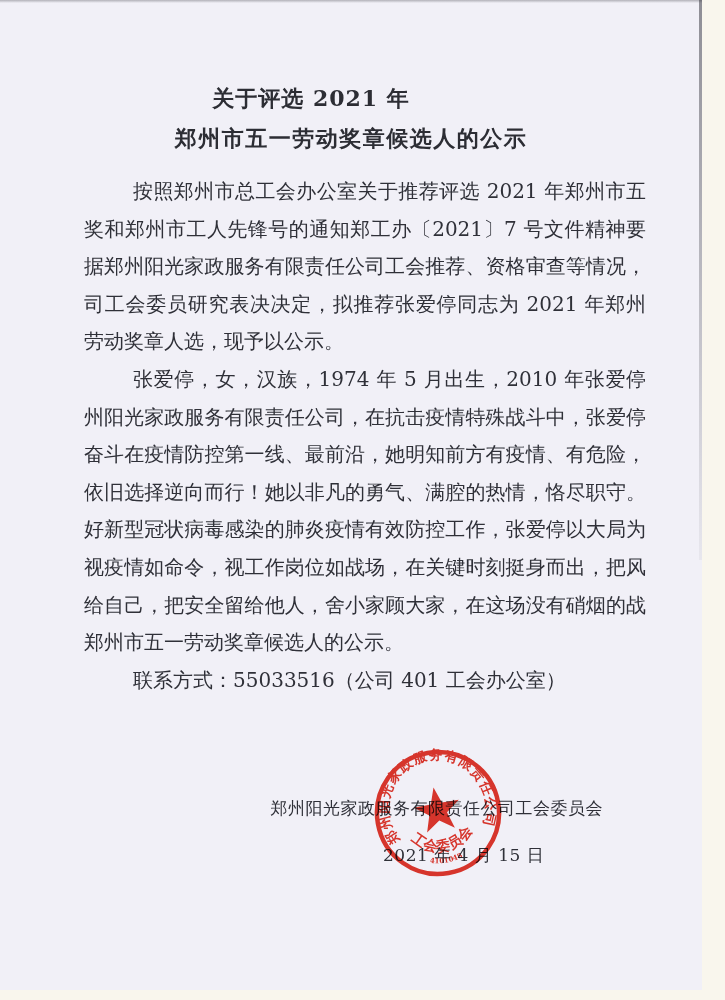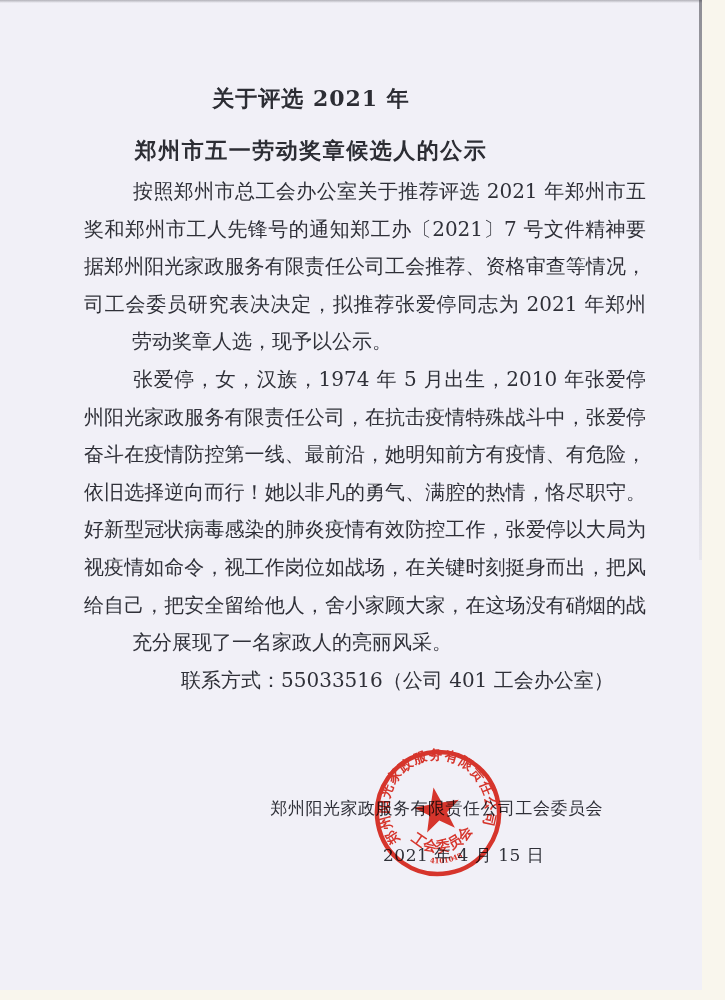--- a/index.html
+++ b/index.html
@@ -17,35 +17,35 @@
   .edge-right{position:absolute;left:699px;top:0;width:3px;height:560px;
     background:linear-gradient(to bottom,rgba(60,60,68,.55),rgba(60,60,68,.05));}
   .strip-right{position:absolute;left:702px;top:0;width:23px;height:1000px;background:#f9f6ed;}
   .strip-bottom{position:absolute;left:0;top:990px;width:702px;height:10px;background:#f9f6ed;}
 
   .doc-title{
     position:absolute;left:0;width:622px;text-align:center;
     font-weight:bold;font-size:22px;color:#2c2d34;letter-spacing:1px;
   }
   .t1{top:84px;}
-  .t2{top:136px;letter-spacing:1.5px;}
+  .t2{top:124px;letter-spacing:1.5px;margin-left:40px;}
 
   .body-text{
     position:absolute;left:84px;top:173px;width:562px;
     font-size:20px;line-height:37.6px;color:#2f3038;
   }
   .bline{width:562px;white-space:nowrap;}
   .bline.j{
     white-space:normal;
     text-align:justify;text-align-last:justify;
     text-justify:inter-character;
     overflow:hidden;height:37.6px;
   }
   .bline.first{text-indent:49px;}
-  .bline.last{text-align:right;text-align-last:left;margin-left:48px;}
+  .bline.last{text-align:right;text-align-last:left;}
 
   .sig-org{
     position:absolute;top:797px;right:122px;
     font-size:17px;color:#2f3038;letter-spacing:.5px;
   }
   .sig-date{
     position:absolute;top:844px;left:383px;
     font-size:17px;color:#2f3038;letter-spacing:.5px;
   }
 
@@ -76,21 +76,21 @@
   <div class="bline j">司工会委员研究表决决定，拟推荐张爱停同志为 2021 年郑州市五一</div>
   <div class="bline last">劳动奖章人选，现予以公示。</div>
 
   <div class="bline j first">张爱停，女，汉族，1974 年 5 月出生，2010 年张爱停应聘到郑</div>
   <div class="bline j">州阳光家政服务有限责任公司，在抗击疫情特殊战斗中，张爱停坚守</div>
   <div class="bline j">奋斗在疫情防控第一线、最前沿，她明知前方有疫情、有危险，但她</div>
   <div class="bline j">依旧选择逆向而行！她以非凡的勇气、满腔的热情，恪尽职守。为做</div>
   <div class="bline j">好新型冠状病毒感染的肺炎疫情有效防控工作，张爱停以大局为重，</div>
   <div class="bline j">视疫情如命令，视工作岗位如战场，在关键时刻挺身而出，把风险留</div>
   <div class="bline j">给自己，把安全留给他人，舍小家顾大家，在这场没有硝烟的战场上</div>
-  <div class="bline last">充分展现了一名家政人的亮丽风采。</div>
+  <div class="bline last">郑州市五一劳动奖章候选人的公示。</div>
 
   <div class="bline first last">联系方式：55033516（公司 401 工会办公室）</div>
 </div>
 
 <div class="sig-org">郑州阳光家政服务有限责任公司工会委员会</div>
 <div class="sig-date">2021 年 4 月 15 日</div>
 
 <div class="seal">
   <svg viewBox="0 0 136 136" xmlns="http://www.w3.org/2000/svg">
     <defs>

